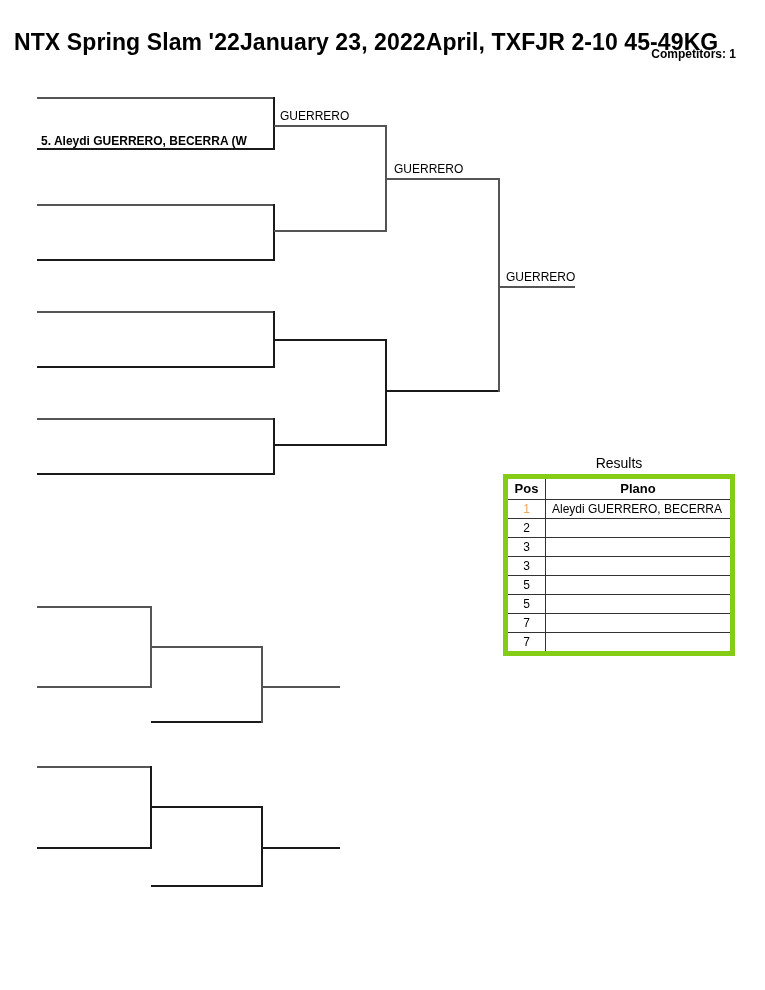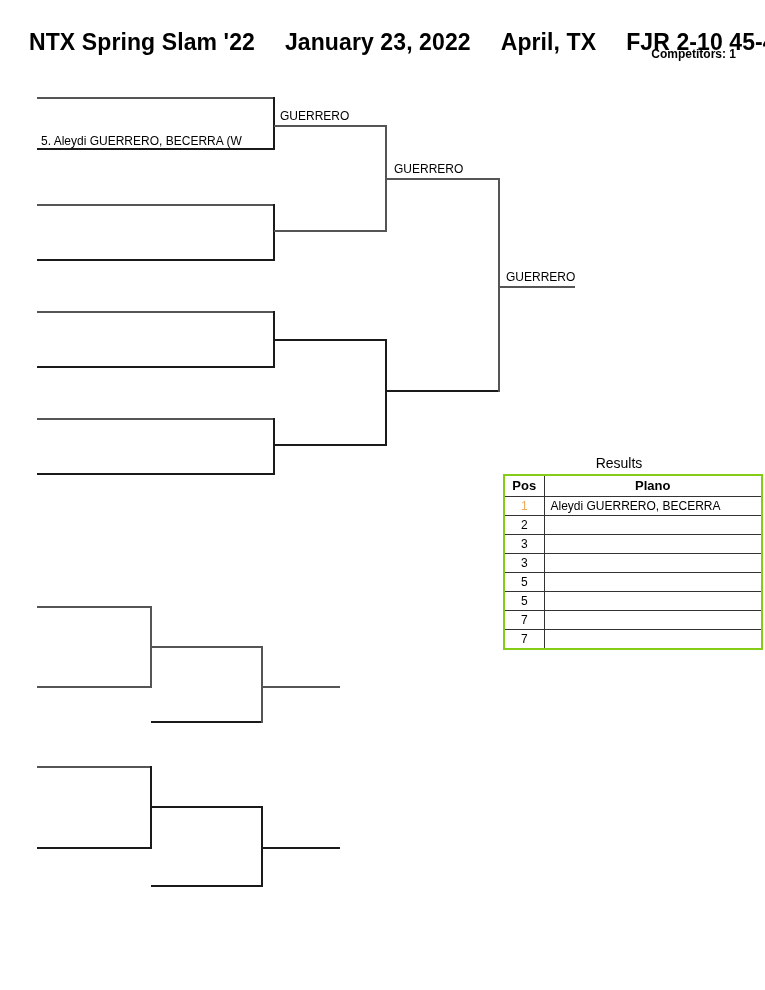--- a/index.html
+++ b/index.html
@@ -21,21 +21,21 @@
     position: absolute;
     left: 14px;
     top: 28px;
     width: 740px;
     font-size: 23px;
     font-weight: bold;
     letter-spacing: 0.1px;
     white-space: nowrap;
     line-height: 28px;
   }
-  #header-title span { display: inline; margin-left: 15px; }
+  #header-title span { display: inline; }
   .gap-sm { display: inline-block; width: 7px; }
   .gap-lg { display: inline-block; width: 15px; }
 
   #competitors-label {
     position: absolute;
     right: 29px;
     top: 47px;
     font-size: 12px;
     font-weight: bold;
     line-height: 14px;
@@ -80,23 +80,23 @@
     width: 232px;
     text-align: center;
     font-size: 14px;
     font-weight: normal;
     line-height: 17px;
   }
   #results-table {
     position: absolute;
     left: 503px;
     top: 474px;
-    width: 260px;
+    width: 232px;
     border-collapse: collapse;
-    border: 2px solid #84cc16;
+    border: 5px solid #84cc16;
     background: #fff;
     table-layout: fixed;
   }
   #results-table th,
   #results-table td {
     border: 1px solid #333333;
     font-size: 12px;
     height: 18px;
     padding: 0 3px;
     line-height: 16px;
@@ -127,21 +127,21 @@
   <span>NTX Spring Slam '22</span><span class="gap-sm"></span><span>January 23, 2022</span><span class="gap-sm"></span><span>April, TX</span><span class="gap-lg"></span><span>FJR 2-10 45-49KG</span>
 </div>
 <div id="competitors-label">Competitors: 1</div>
 
 <div>
 
   <div>
     <div class="hline" style="left:37px;  top:97px;  width:237px;"></div>
     <div class="slot-text" style="left:41px; top:133px; width:228px;"></div>
     <div class="hline dark" style="left:37px; top:148px; width:237px;"></div>
-    <div class="slot-text" style="left:41px; top:134px; width:228px;">5. Aleydi GUERRERO, BECERRA (W</div>
+    <div class="slot-text" style="left:41px; top:134px; width:228px;font-weight:bold;">5. Aleydi GUERRERO, BECERRA (W</div>
     <div class="vline dark" style="left:273px; top:97px; height:53px;"></div>
   </div>
 
   <div>
     <div class="hline" style="left:37px;  top:204px; width:237px;"></div>
     <div class="slot-text" style="left:41px; top:190px; width:228px;"></div>
     <div class="hline dark" style="left:37px; top:259px; width:237px;"></div>
     <div class="slot-text" style="left:41px; top:245px; width:228px;"></div>
     <div class="vline dark" style="left:273px; top:204px; height:57px;"></div>
   </div>

